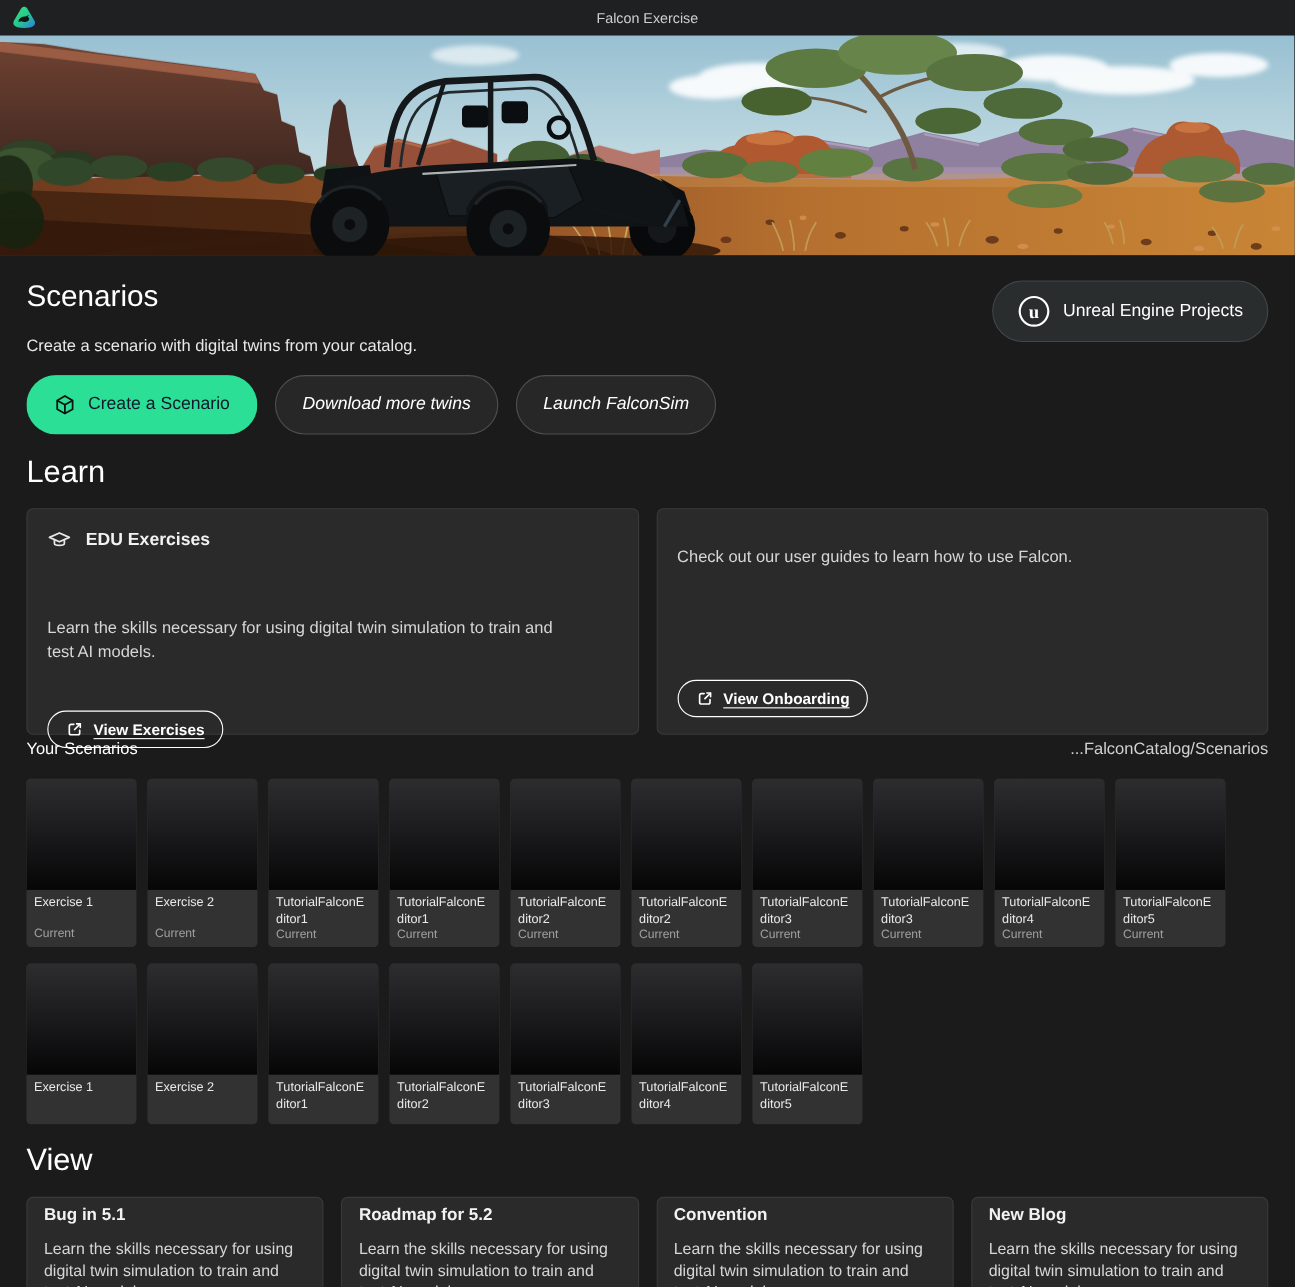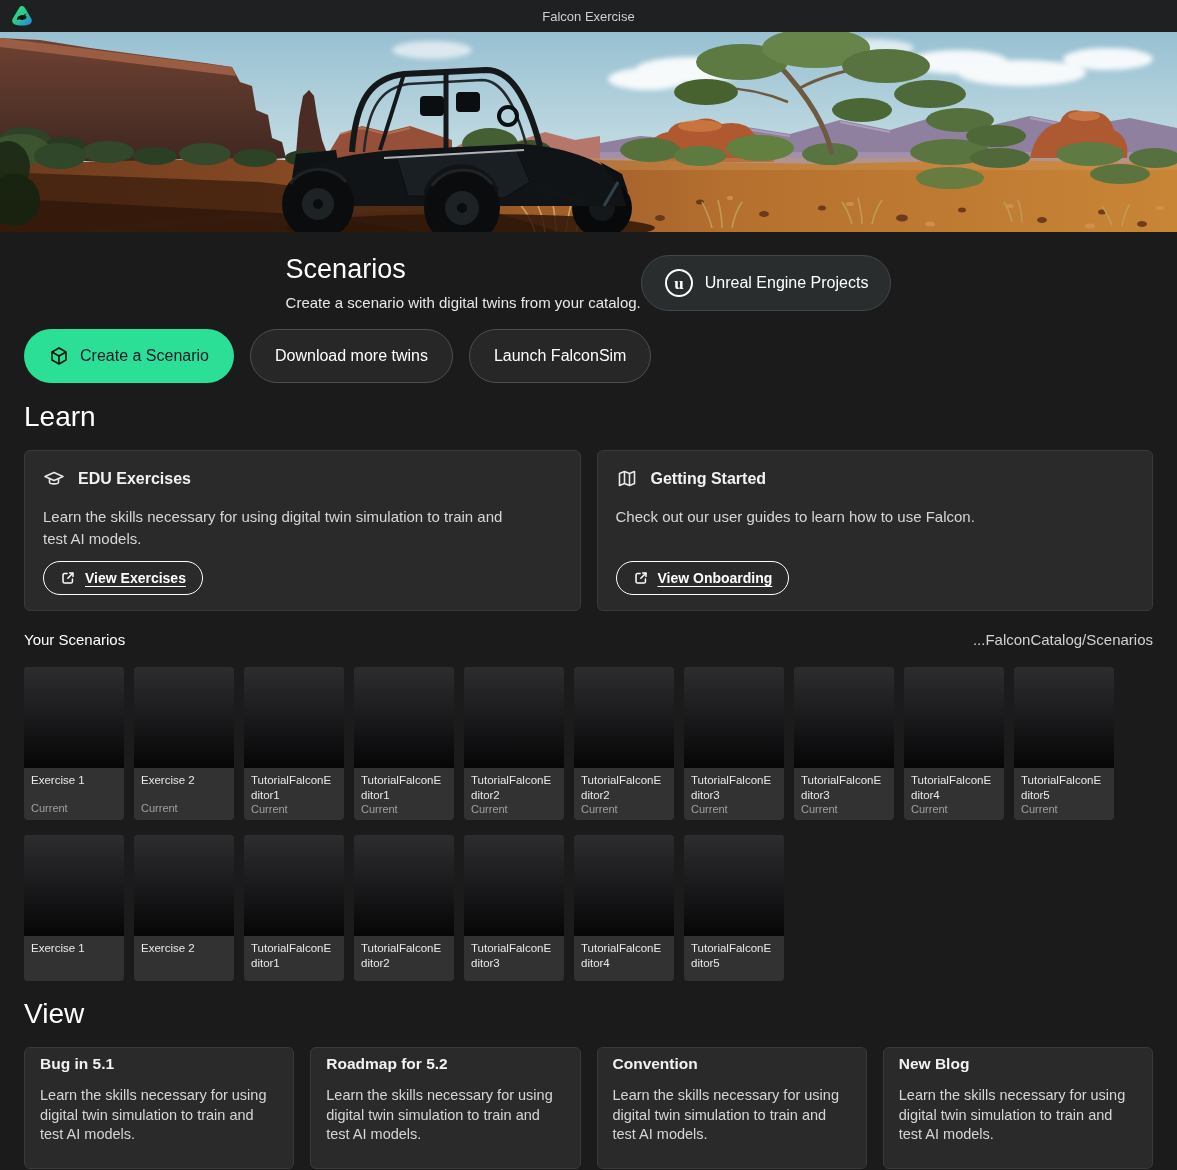--- a/index.html
+++ b/index.html
@@ -5,38 +5,38 @@
   html,body{margin:0;padding:0;background:#1b1b1b;}
   body{width:1177px;height:1170px;overflow:hidden;font-family:"Liberation Sans",sans-serif;color:#fff;}
   
   .titlebar{height:32px;background:#1f2021;display:flex;align-items:center;position:relative;}
   .titlebar .logo{position:absolute;left:10px;top:4px;width:24px;height:24px;}
   .titlebar .title{margin:0 auto;font-size:13px;color:#cfcfcf;}
   
   .hero{height:200px;width:1177px;display:block;}
   
   .content{padding:21px 24px 0;}
-  .scen-header{display:flex;justify-content:center;align-items:flex-start;}
+  .scen-header{display:flex;justify-content:space-between;align-items:flex-start;}
   h1{font-size:27px;font-weight:400;margin:0;line-height:1.2;}
-  .subtitle{margin-top:9px;font-size:15px;color:#e8e8e8;}
+  .subtitle{margin-top:21px;font-size:15px;color:#e8e8e8;}
   .btn{display:inline-flex;align-items:center;gap:11px;border-radius:30px;font-size:16px;cursor:pointer;border:1px solid transparent;background:none;color:#fff;font-family:inherit;}
   .btn-unreal{background:#2a2d2e;border-color:#41474b;padding:12px 22px;margin-top:2px;}
   .actions{margin-top:18px;display:flex;gap:16px;}
   .btn-primary{background:var(--accent,#2be096);color:#0f172a;padding:16px 24px;font-weight:500;}
-  .btn-secondary{background:#272727;border-color:#4b5053;padding:16px 24px;}
+  .btn-secondary{background:#272727;border-color:#4b5053;padding:16px 24px;font-style:italic;}
   h2{font-size:28px;font-weight:400;margin:0;}
   .learn-h{margin-top:18px;}
   .learn-grid{margin-top:17px;display:grid;grid-template-columns:1fr 1fr;gap:16px;}
   .card{background:#2a2a2a;border:1px solid #3a3a3a;border-radius:6px;box-sizing:border-box;}
-  .learn-card{height:161px;padding:17px 18px 15px;display:flex;flex-direction:column;}
+  .learn-card{height:206px;padding:17px 18px 15px;display:flex;flex-direction:column;gap:42px;}
   .card-head{display:flex;align-items:center;gap:13px;font-size:16px;font-weight:700;color:#f2f2f2;}
   .card-body{margin-top:16px;font-size:15px;line-height:1.45;color:#d6d6d6;padding-right:36px;}
   .pill-link{margin-top:auto;align-self:flex-start;display:inline-flex;align-items:center;gap:9px;padding:8px 16px;border:1.5px solid #fff;border-radius:20px;background:none;color:#fff;font-size:14px;font-weight:700;cursor:pointer;font-family:inherit;}
   .pill-link .lbl{text-decoration:underline;text-underline-offset:3px;}
-  .ys-header{margin-top:20px;display:flex;justify-content:space-between;align-items:baseline;font-size:15px;}
+  .ys-header{margin-top:4px;display:flex;justify-content:space-between;align-items:baseline;font-size:15px;}
   .ys-path{color:#d2d2d2;}
   .sc-row{display:flex;gap:10px;align-items:flex-start;}
   .row1{margin-top:19px;}
   .row2{margin-top:15px;}
   .sc-card{width:100px;border-radius:4px;overflow:hidden;background:#323232;flex:none;cursor:pointer;}
   .sc-thumb{height:101px;background:linear-gradient(180deg,#2d2d2f 0%,#1c1c1e 45%,#060607 100%);}
   .sc-meta{padding:5px 7px 6px;display:flex;flex-direction:column;}
   .row1 .sc-meta{height:41px;justify-content:space-between;}
   .row2 .sc-meta{min-height:34px;}
   .sc-name{font-size:11.5px;line-height:1.3;color:#e9e9e9;word-break:break-all;}
@@ -308,30 +308,20 @@
             <path d="M8 4 H5.2 C4 4 3.4 4.6 3.4 5.8 V12.8 C3.4 14 4 14.6 5.2 14.6 H12.2 C13.4 14.6 14 14 14 12.8 V10"></path>
             <path d="M10.8 3.4 H14.6 V7.2"></path>
               <path d="M14.4 3.6 L8.8 9.2"></path>
           </svg>
         </span>
         <span class="lbl">View Exercises</span>
       </button>
     </div>
 
     <div class="card learn-card">
-      <div class="card-head">
-        <span class="icon">
-          <svg width="22" height="22" viewBox="0 0 22 22" fill="none" stroke="#e8e8e8" stroke-width="1.6" stroke-linejoin="round">
-            <path d="M3.5 5.5 L8.5 3.5 L13.5 5.5 L18.5 3.5 V15.5 L13.5 17.5 L8.5 15.5 L3.5 17.5 Z"></path>
-            <path d="M8.5 3.5 V15.5"></path>
-              <path d="M13.5 5.5 V17.5"></path>
-          </svg>
-        </span>
-        <span>Getting Started</span>
-      </div>
       <div class="card-body">Check out our user guides to learn how to use Falcon.</div>
       <button class="pill-link">
         <span class="icon">
           <svg width="16" height="16" viewBox="0 0 18 18" fill="none" stroke="#fff" stroke-width="1.7" stroke-linecap="round" stroke-linejoin="round">
             <path d="M8 4 H5.2 C4 4 3.4 4.6 3.4 5.8 V12.8 C3.4 14 4 14.6 5.2 14.6 H12.2 C13.4 14.6 14 14 14 12.8 V10"></path>
             <path d="M10.8 3.4 H14.6 V7.2"></path>
               <path d="M14.4 3.6 L8.8 9.2"></path>
           </svg>
         </span>
         <span class="lbl">View Onboarding</span>

